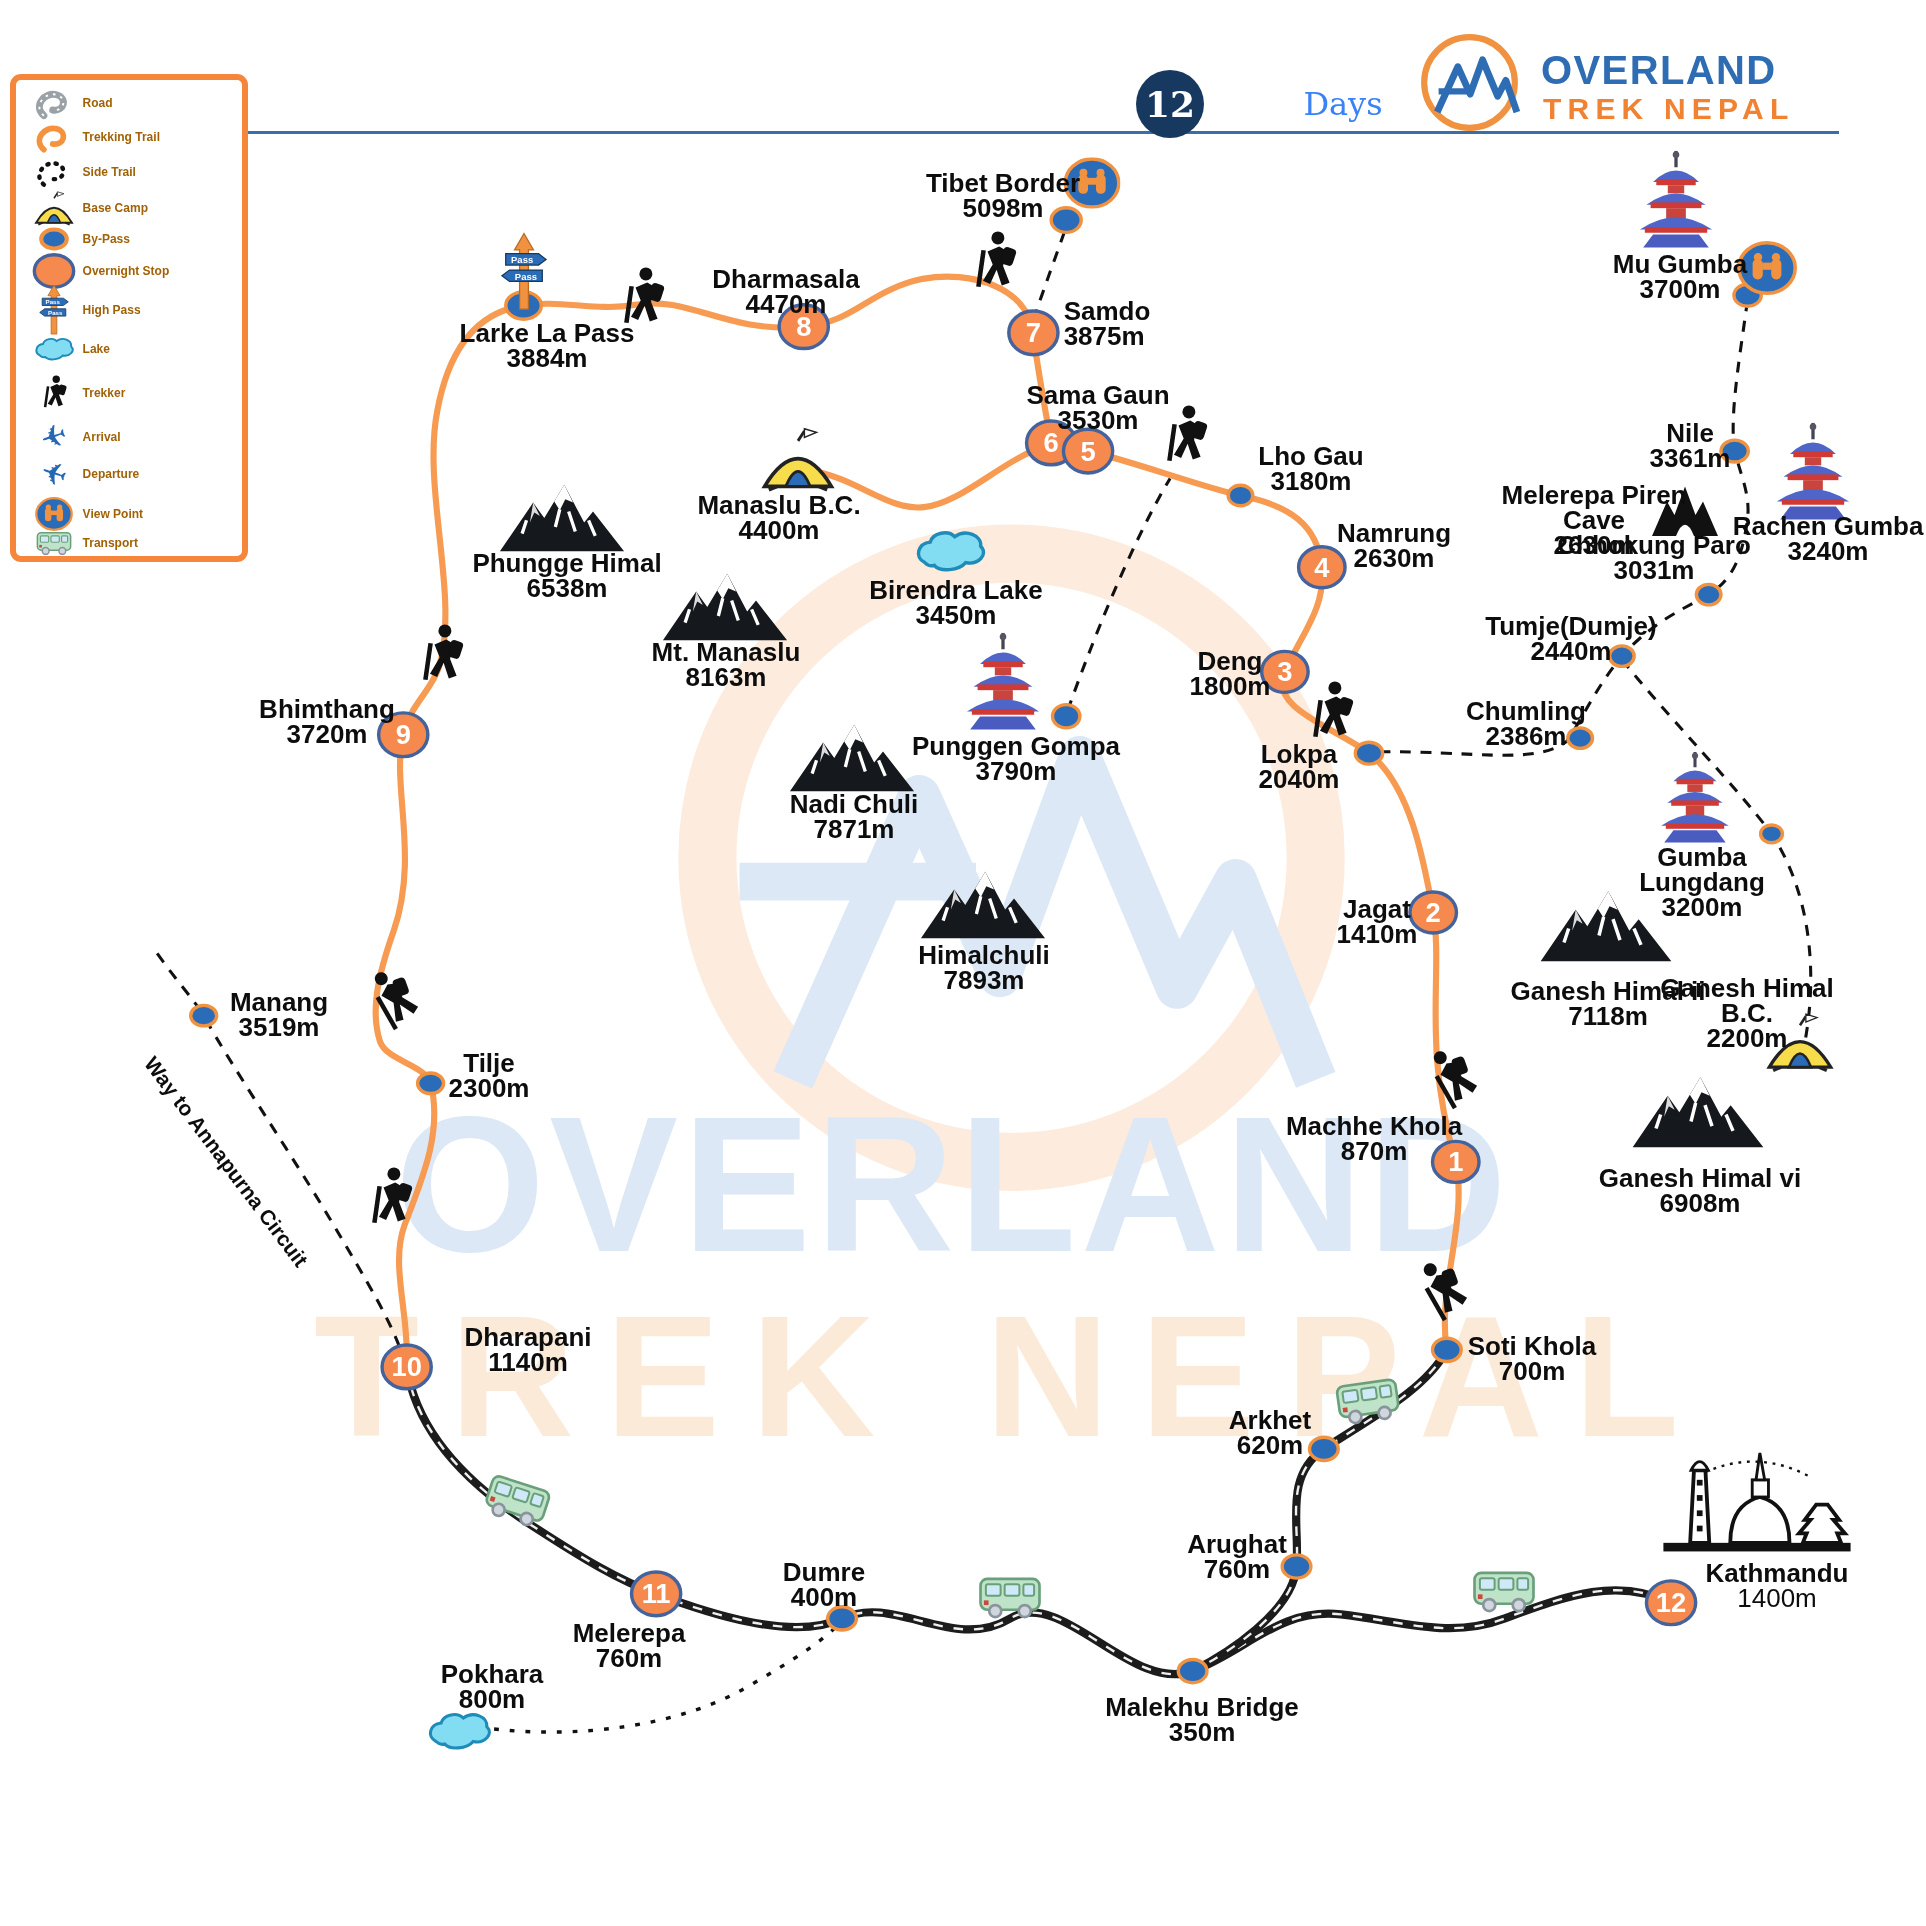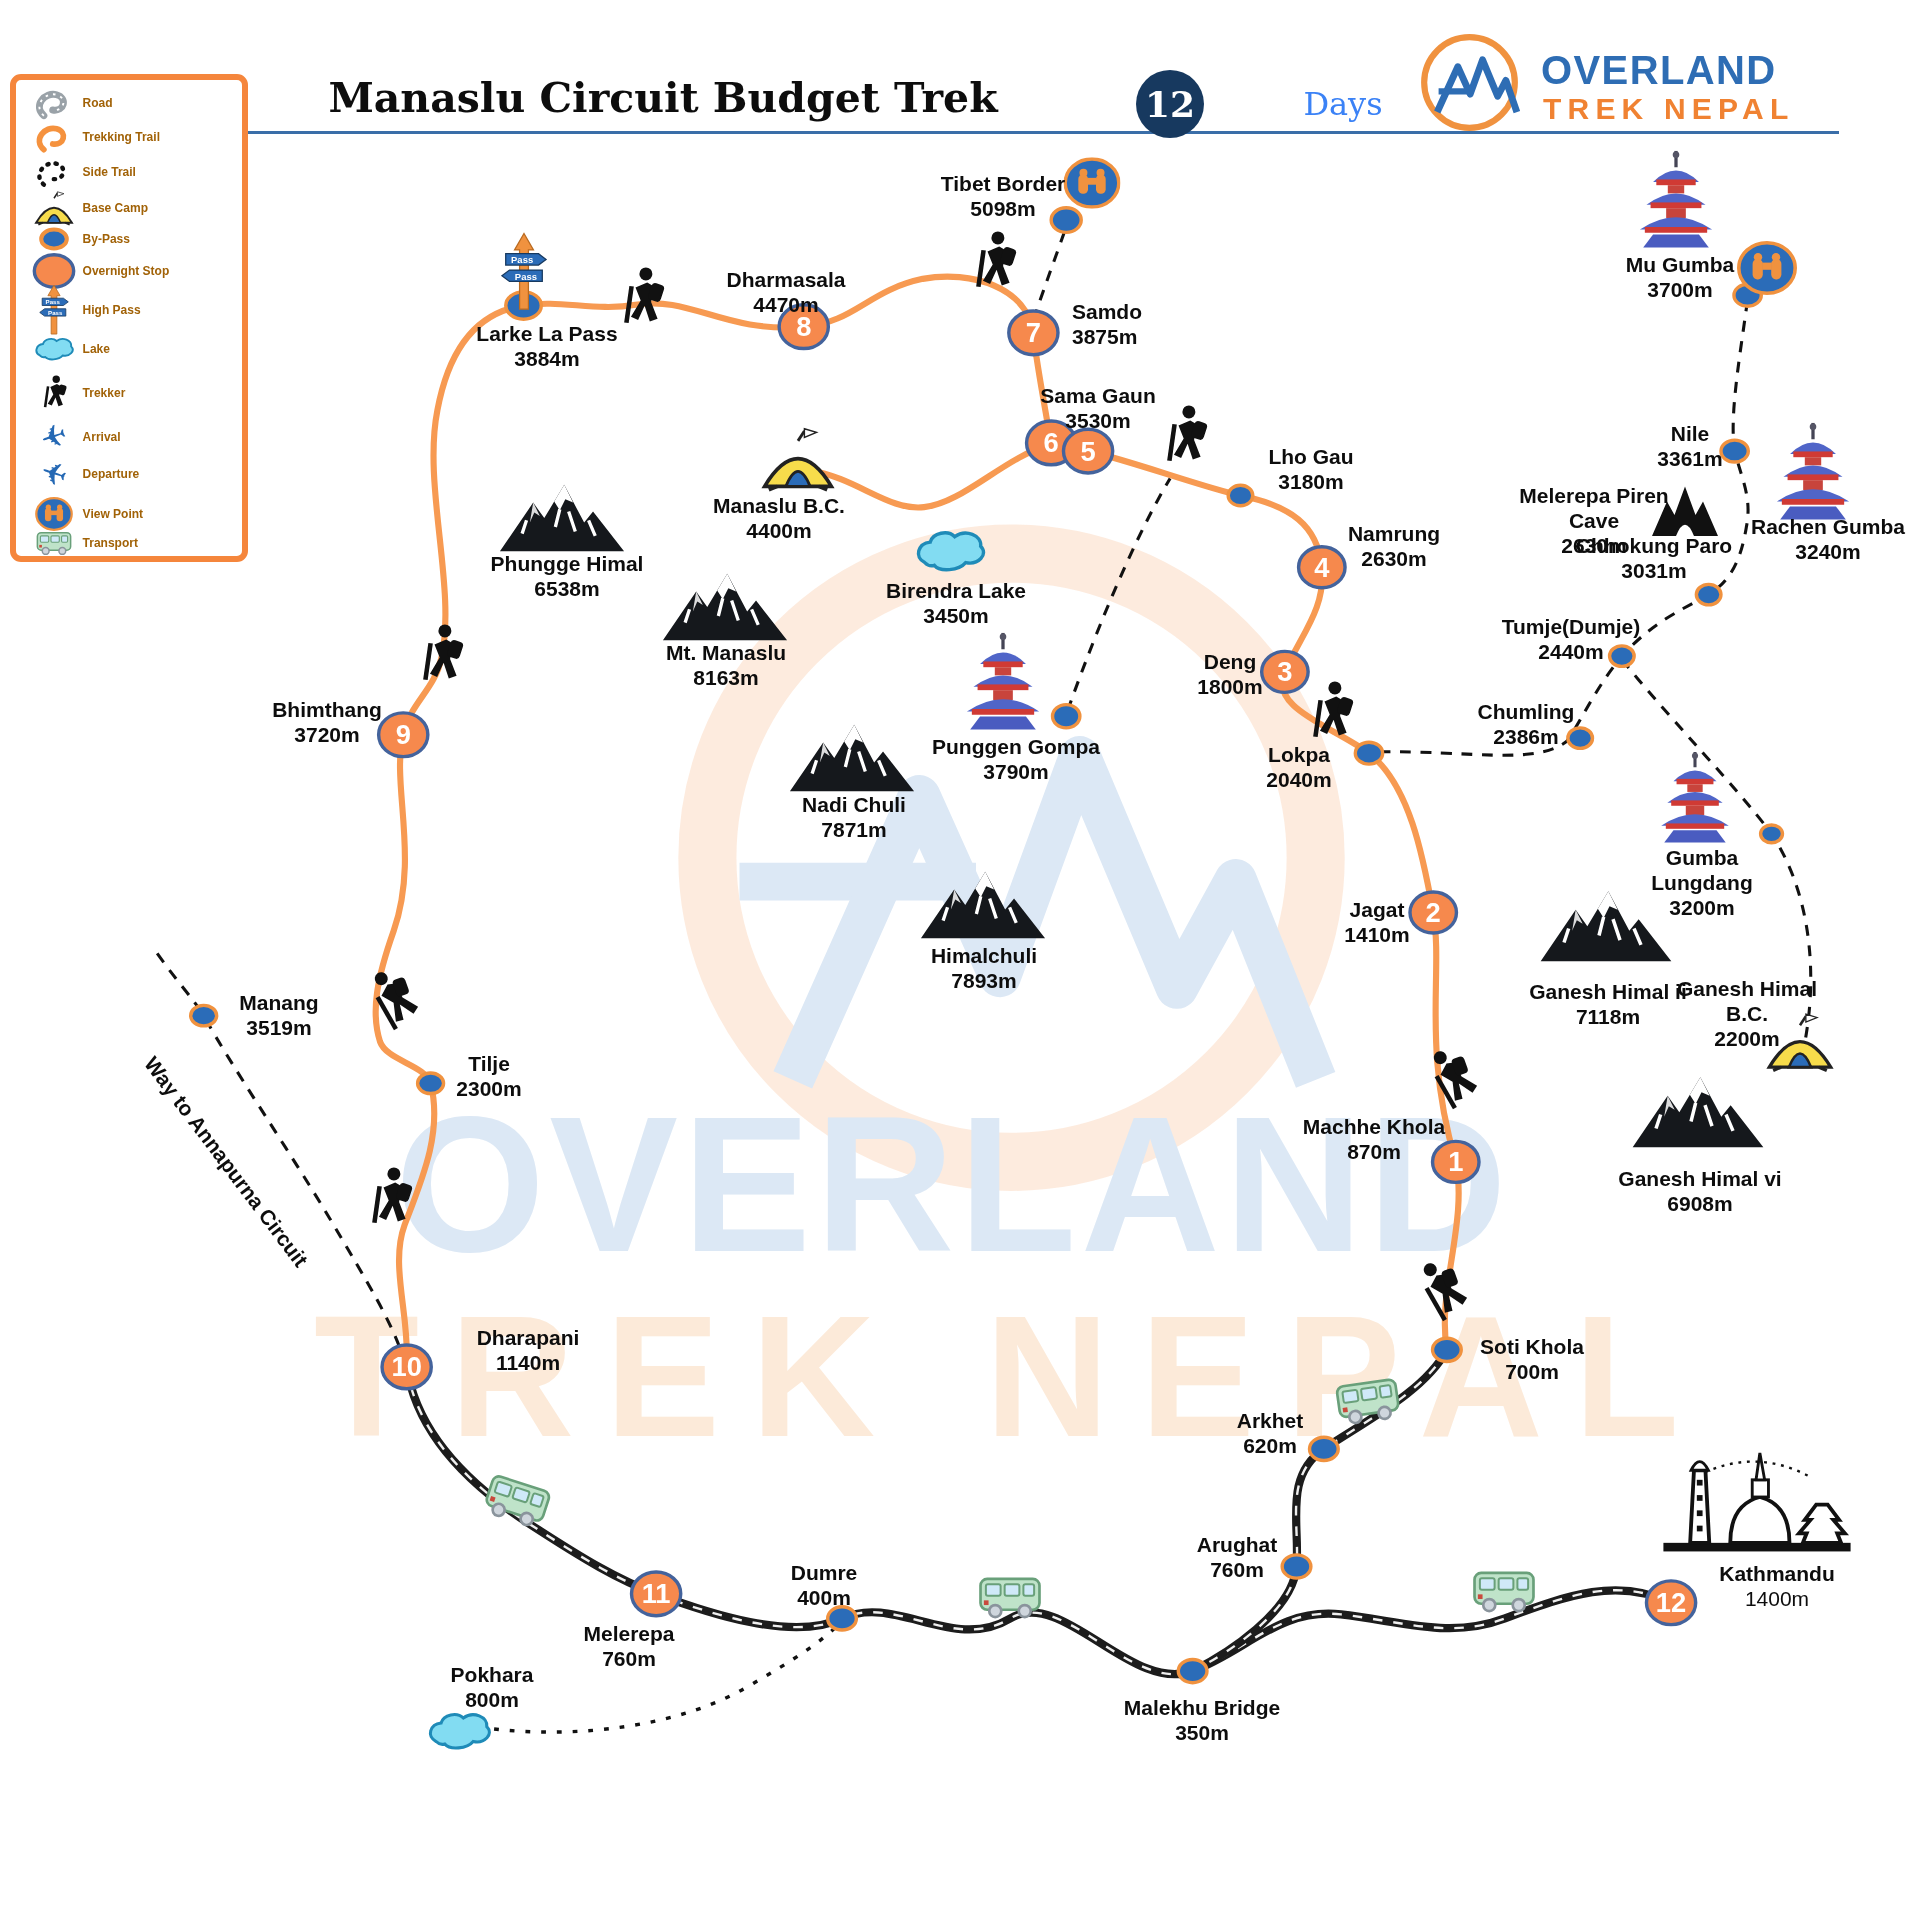--- a/index.html
+++ b/index.html
@@ -27,21 +27,21 @@
   
   #wm{position:absolute;inset:0;z-index:0;}
   #wm-l1{position:absolute;left:953px;top:1073px;transform:translateX(-50%);
          font-weight:bold;font-size:193px;letter-spacing:4.1px;color:#dce8f5;white-space:nowrap;}
   #wm-l2{position:absolute;left:1012px;top:1277px;transform:translateX(-50%);
          font-weight:bold;font-size:172px;letter-spacing:31px;color:#fcead9;white-space:nowrap;}
   
   #routes{position:absolute;left:0;top:0;z-index:2;}
   .ic{position:absolute;transform:translate(-50%,-50%);overflow:visible;z-index:3;}
   .lbl{position:absolute;transform:translateX(-50%);text-align:center;z-index:4;color:#0d0d0d;
-       font-weight:bold;font-size:21px;line-height:25px;white-space:nowrap;}
+       font-weight:bold;font-size:26px;line-height:25px;white-space:nowrap;}
   .reg{font-weight:400;}
   #annapurna{position:absolute;left:226px;top:1162px;transform:translate(-50%,-50%) rotate(53deg);
              font-weight:bold;font-size:21px;color:#0d0d0d;white-space:nowrap;z-index:4;}
 </style>
 </head>
 <body>
 
 <div id="stage">
 
   <svg width="0" height="0" style="position:absolute">
@@ -474,21 +474,20 @@
       <div>Ganesh Himal vi</div>
       <div>6908m</div>
     </div>
   <div class="lbl" style="left:492px;top:1662px">
       <div>Pokhara</div>
       <div>800m</div>
     </div>
 
   <div id="annapurna">Way to Annapurna Circuit</div>
 
-  <div id="title">Manaslu Circuit Budget Trek</div>
   <div id="hrule"></div>
   <div id="daysBadge">12</div>
   <div id="daysWord">Days</div>
   <svg class="abs" style="left:1418px;top:31px;z-index:6" width="103" height="103" viewBox="0 0 150 150">
     <circle cx="75" cy="75" r="66" fill="none" stroke="#f0923f" stroke-width="9"></circle>
     <path d="M30,88 L78,88" stroke="#2e6db4" stroke-width="9" fill="none"></path>
     <path d="M28,118 L58,52 L76,92 L94,42 L116,95 L128,72 L144,118" stroke="#2e6db4" stroke-width="10" fill="none" stroke-linejoin="round"></path>
   </svg>
   <div id="brand1">OVERLAND</div>
   <div id="brand2">TREK NEPAL</div>

